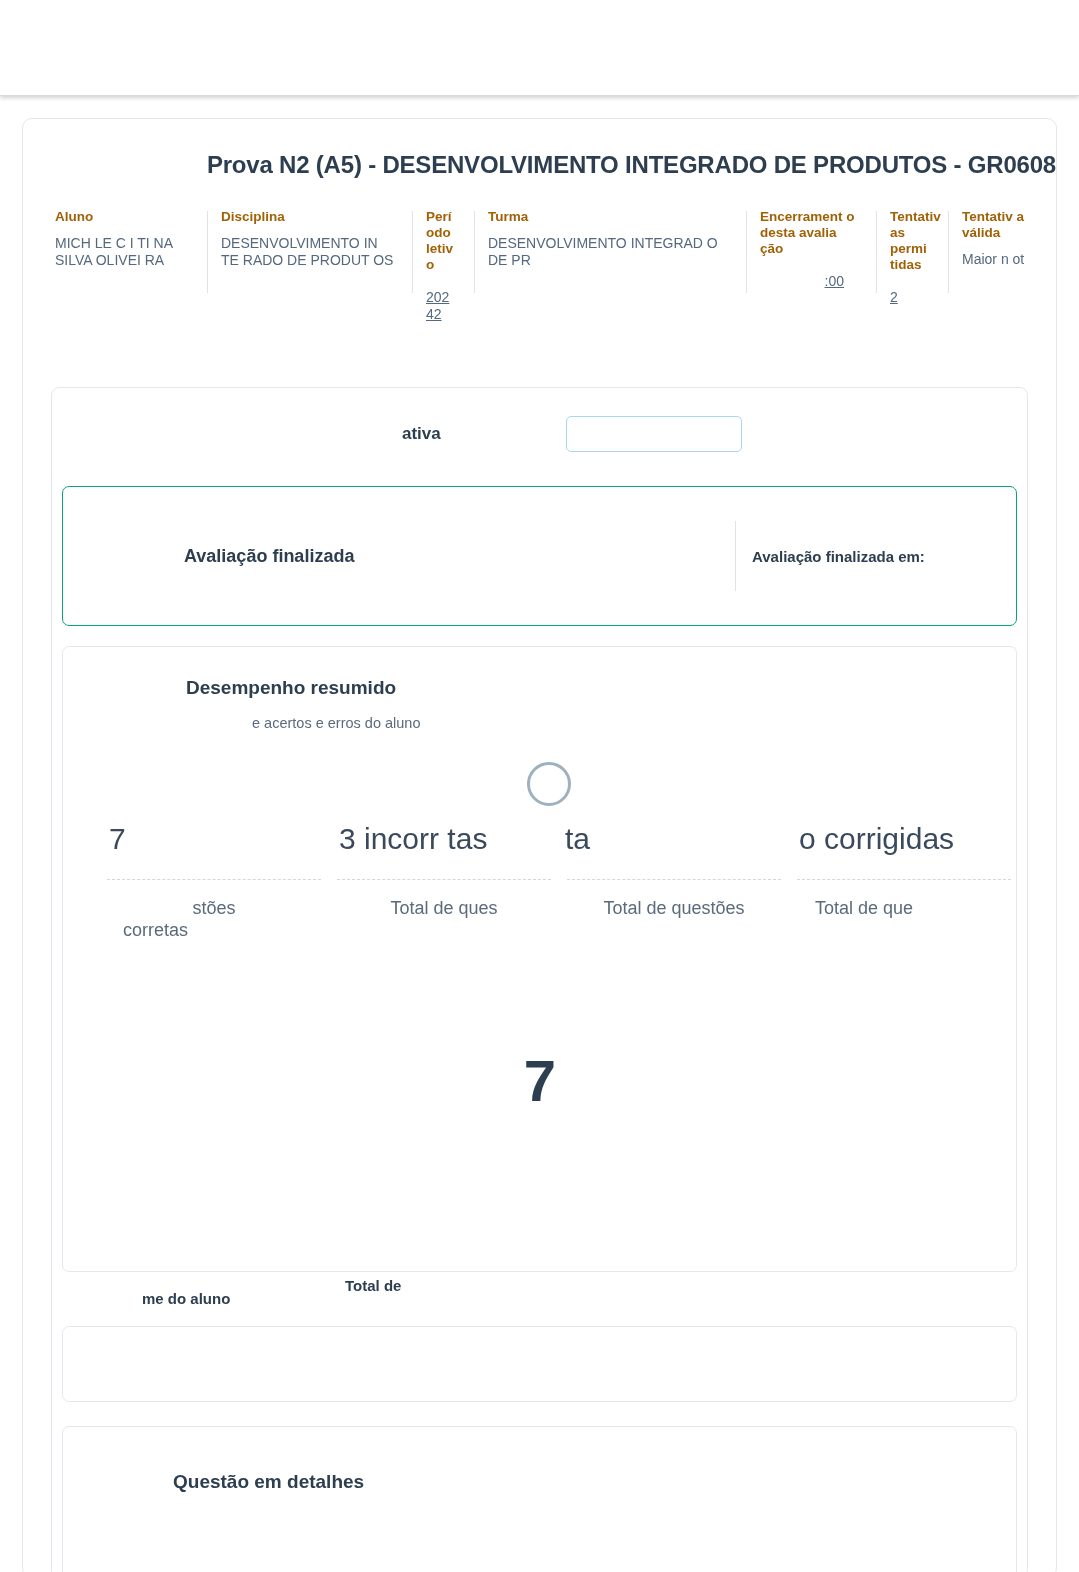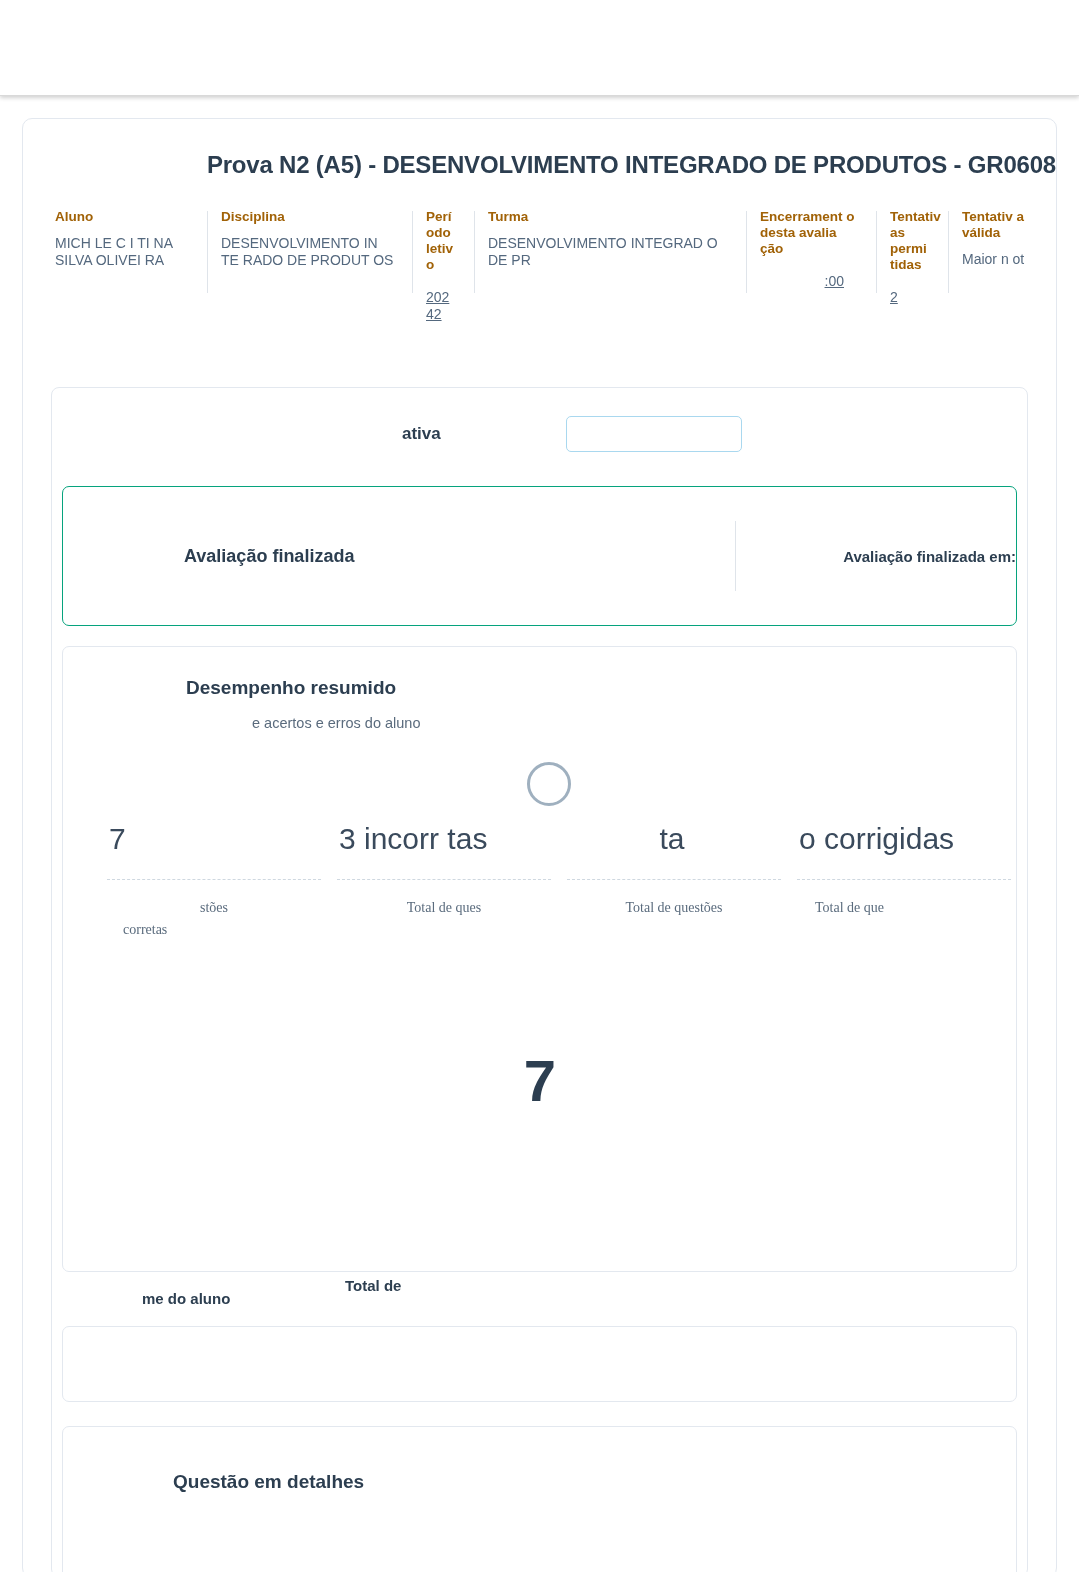--- a/index.html
+++ b/index.html
@@ -159,21 +159,21 @@
     font-weight: bold;
     color: #2c3e50;
   }
   .finalized-sep {
     width: 1px;
     height: 70px;
     background: #dfe4ea;
   }
   .finalized-right {
     flex: 1;
-    text-align: right;
+    text-align: left;
     font-size: 15px;
     font-weight: bold;
     color: #2c3e50;
     padding-left: 16px;
     box-sizing: border-box;
   }
 
   
   .perf-panel {
     margin: 20px 10px 0 10px;
@@ -219,33 +219,32 @@
     padding: 0 6px;
   }
   .stat-value {
     height: 48px;
     font-size: 30px;
     color: #3a4a5c;
     line-height: 40px;
     white-space: nowrap;
   }
   .stat-v-left   { text-align: left;   padding-left: 4px; }
-  .stat-v-right  { text-align: center;  padding-right: 4px; }
+  .stat-v-right  { text-align: left;  padding-right: 4px; }
   .stat-v-center { text-align: left;   padding-left: 4px; }
   .stat-rule {
     height: 1px;
     border-top: 1px dashed #cfd8e0;
     margin: 12px 2px 0 2px;
   }
   .stat-caption {
     margin-top: 16px;
-    font-size: 14px;
+    font-size: 18px;
     color: #5a6b7d;
     line-height: 22px;
-    font-family: Liberation Serif, serif;
   }
   .cap-a { text-align: center; }
   .cap-a .w2 { display: block; text-align: left; padding-left: 18px; }
   .cap-b { text-align: center; }
   .cap-c { text-align: center; }
   .cap-d { text-align: left; padding-left: 20px; }
 
   
   .grade-big {
     position: absolute;

